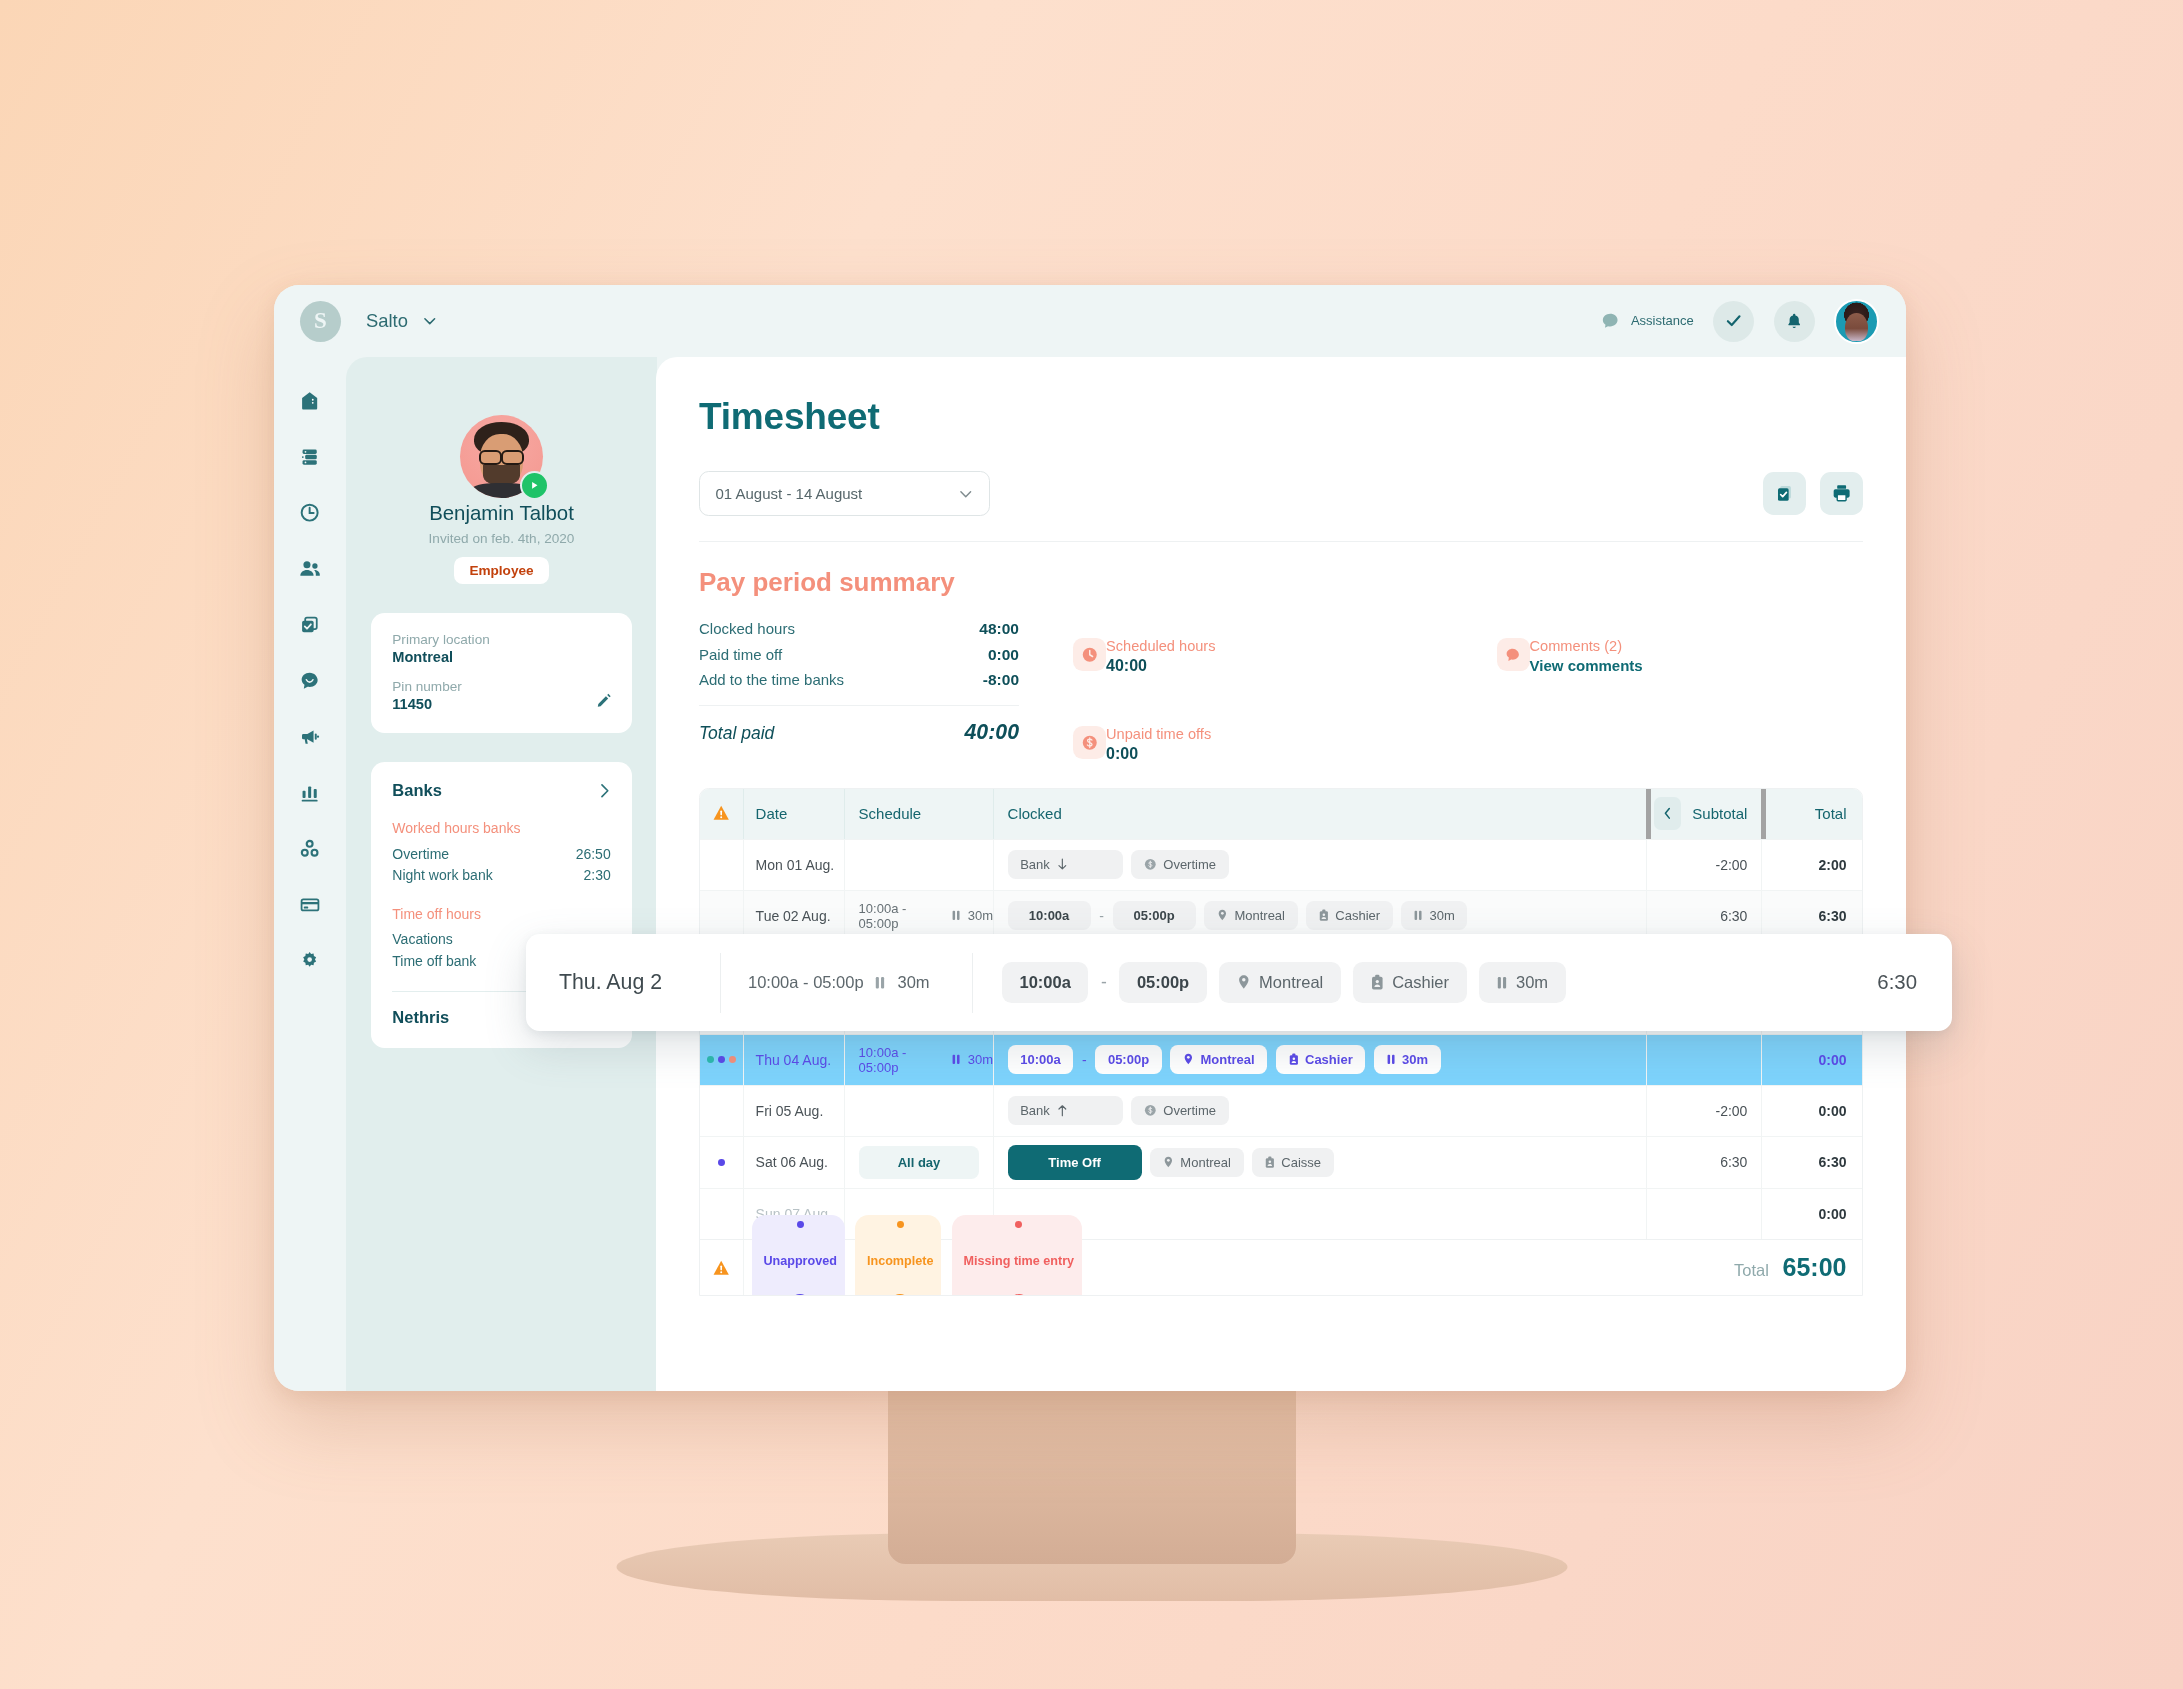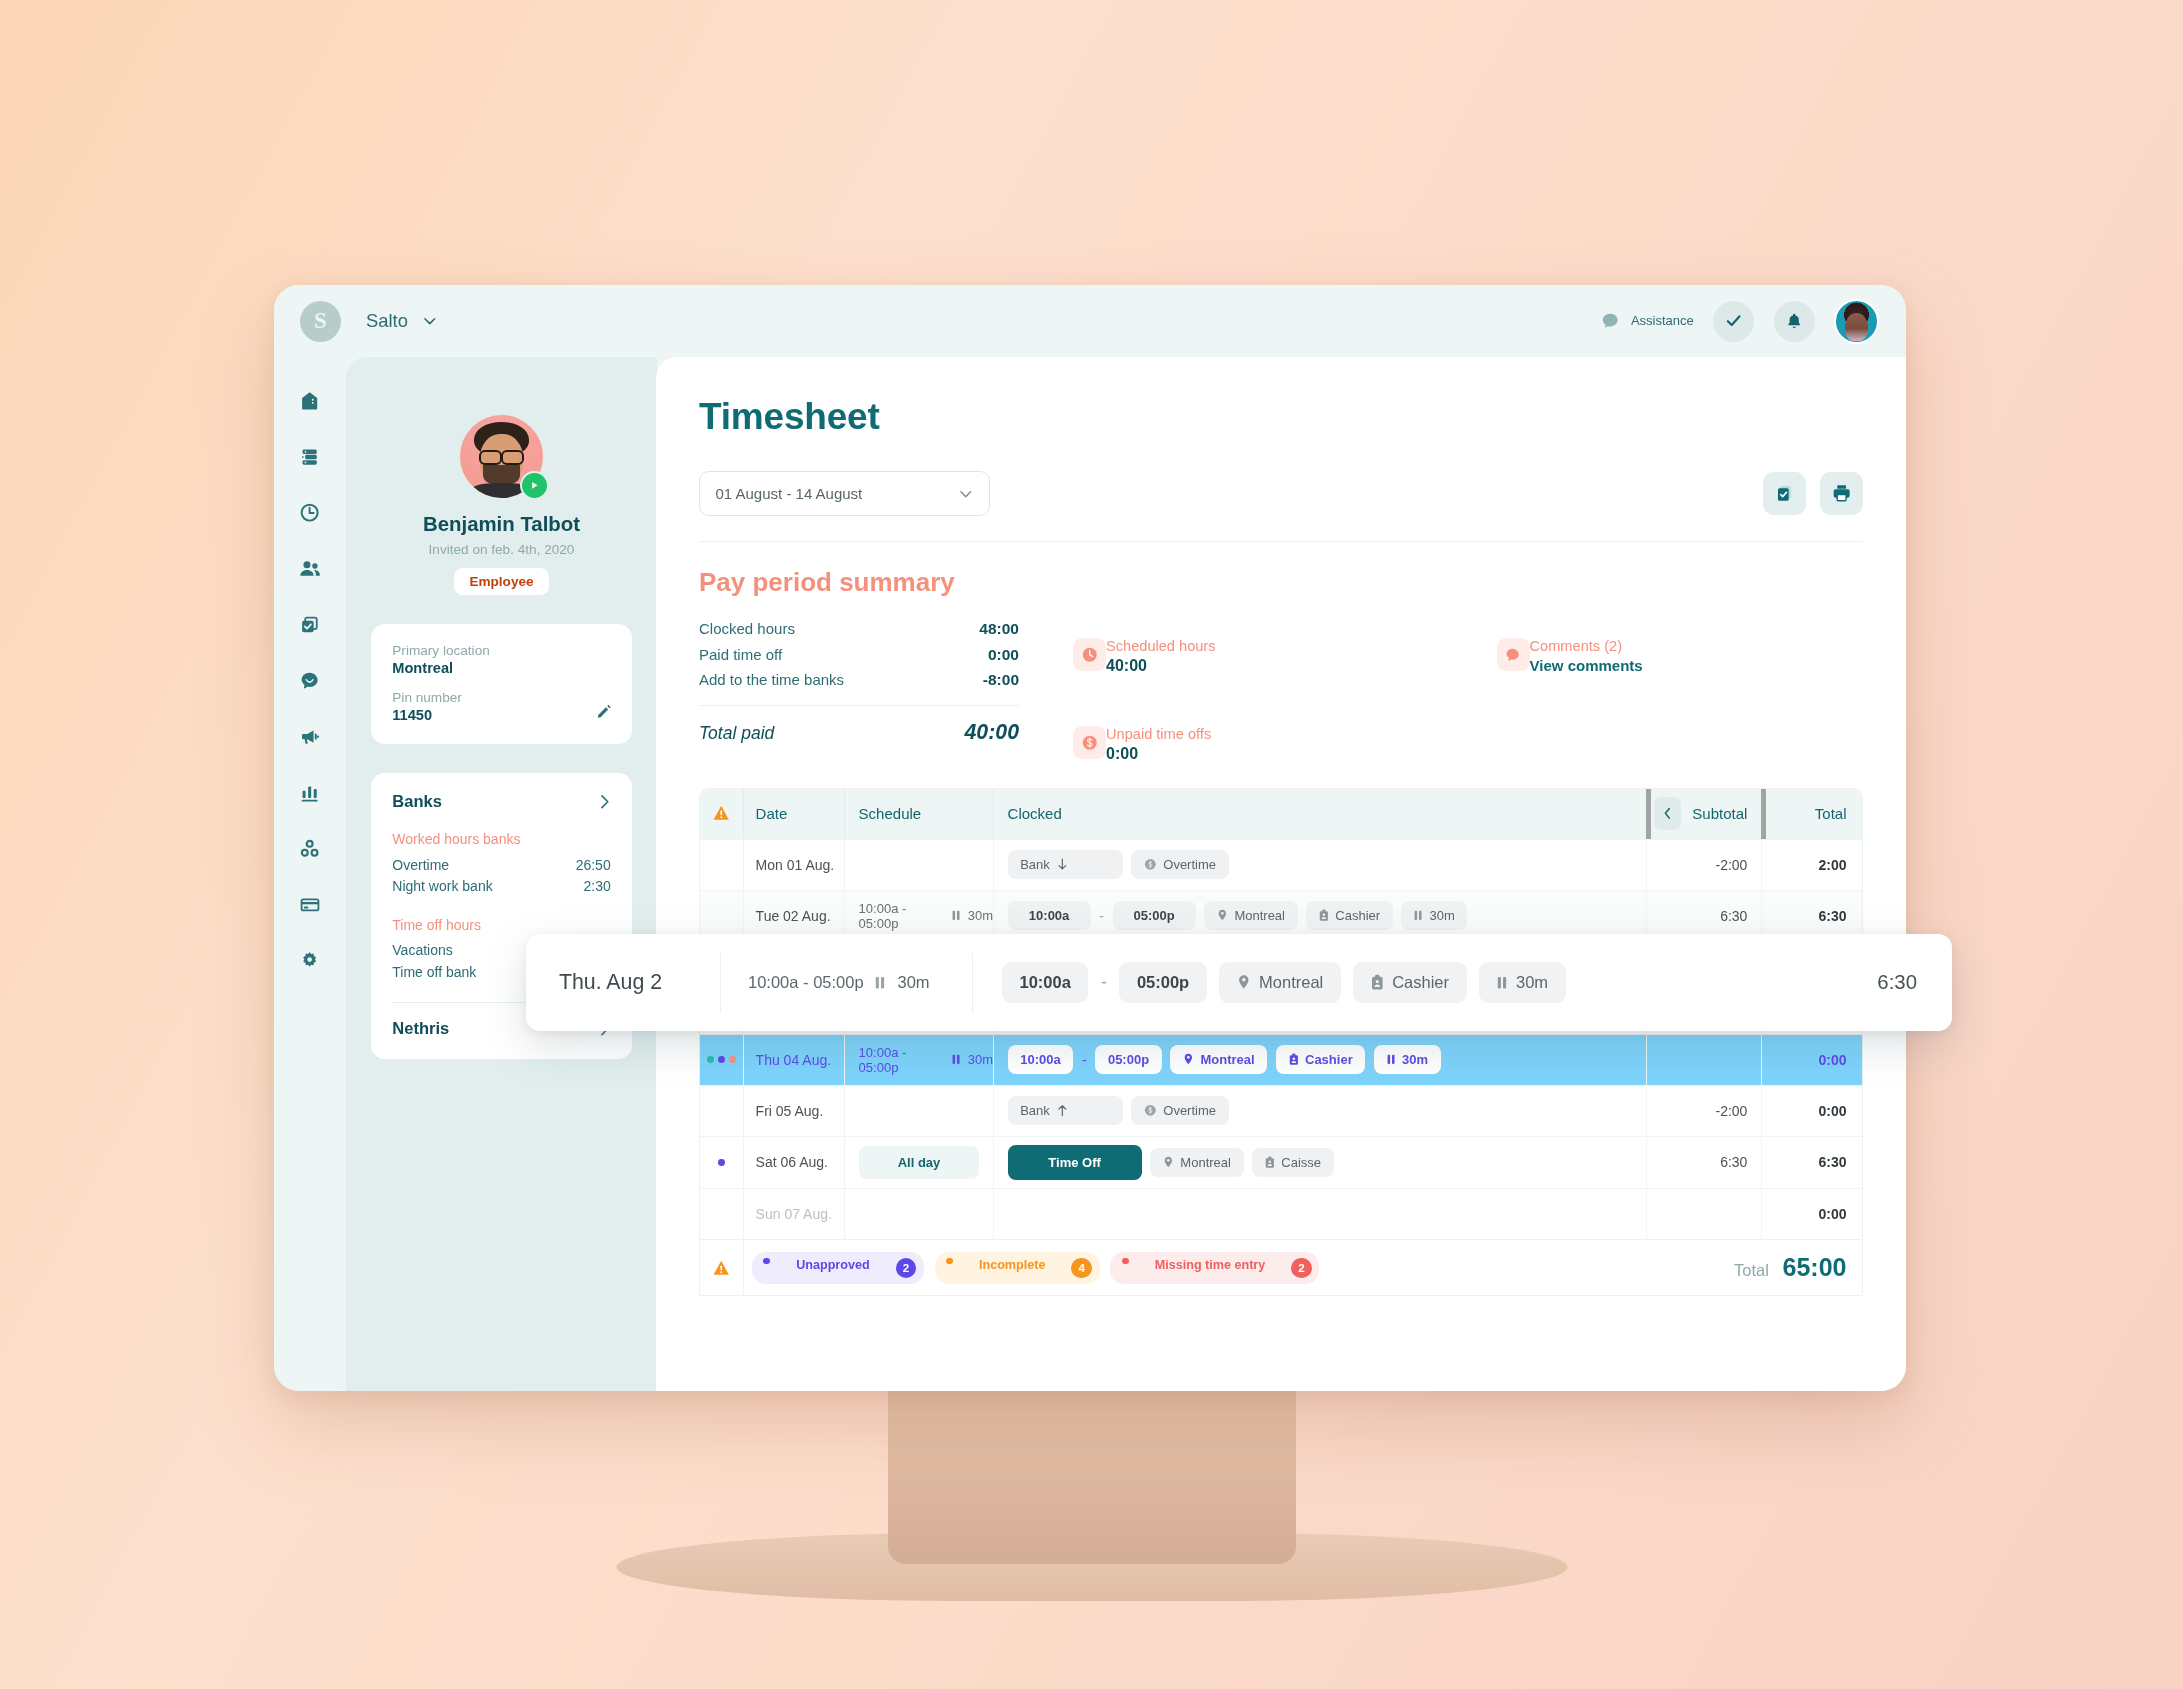--- a/index.html
+++ b/index.html
@@ -150,22 +150,22 @@
     position:absolute; left:14%; bottom:0; width:72%; height:18%;
     border-radius: 40% 40% 0 0; background:#2f2f33;
   }
   .play-badge {
     position: absolute; right: -5.8px; bottom: -1.9px;
     width: 29px; height: 29px; border-radius: 50%;
     background: #1fc368; border: 2.9px solid #e1eeed;
     display: flex; align-items: center; justify-content: center;
   }
   .emp-name {
-    text-align: center; margin-top: 15px;
-    font-size: 20.4px; font-weight: 700; color: #104e5a;
+    text-align: center; margin-top: 4px;
+    font-size: 20.4px; font-weight: 400; color: #104e5a;
   }
   .emp-sub {
     text-align: center; margin-top: 5.8px;
     font-size: 13.6px; color: #8fa9ab;
   }
   .emp-tag {
     margin: 11.6px auto 0 auto; width: fit-content;
     background: #ffffff; color: #c2410c;
     font-size: 13.6px; font-weight: 700;
     padding: 5.8px 15.5px; border-radius: 8.7px;
@@ -321,22 +321,22 @@
   .dot { width: 6.8px; height: 6.8px; border-radius: 50%; }
 
   
   .tfoot {
     display: flex; align-items: center; height: 56px;
     border-top: 1px solid #eef1f2; background: #fff;
     padding-right: 15.5px;
   }
   .badges { display: flex; gap: 10.7px; align-items: center; padding-left: 7.8px; border-left:1px solid #f1f4f4; height:100%;}
   .badge {
-    display: flex; align-items: flex-start; gap: 26px;
-    border-radius: 13.6px; padding: 5.8px 7.8px 5.8px 11.6px; font-size: 12.6px; font-weight: 700;
+    display: flex; align-items: center; gap: 26px;
+    border-radius: 13.6px; padding: 5.8px 7.8px 5.8px 11.6px; font-size: 12.6px; font-weight: 700; flex-direction: column;
   }
   .badge .cnt {
     color: #fff; border-radius: 50%; width: 20.4px; height: 20.4px;
     display: flex; align-items: center; justify-content: center; font-size: 11.6px;
   }
   .b-dot { width: 6.8px; height: 6.8px; border-radius: 50%; }
   .foot-total { margin-left: auto; display: flex; align-items: baseline; gap: 13.6px; }
   .foot-total .lbl { font-size: 16.5px; color: #8fa9ab; }
   .foot-total .val { font-size: 25px; font-weight: 700; color: #0f6b74; }
 

